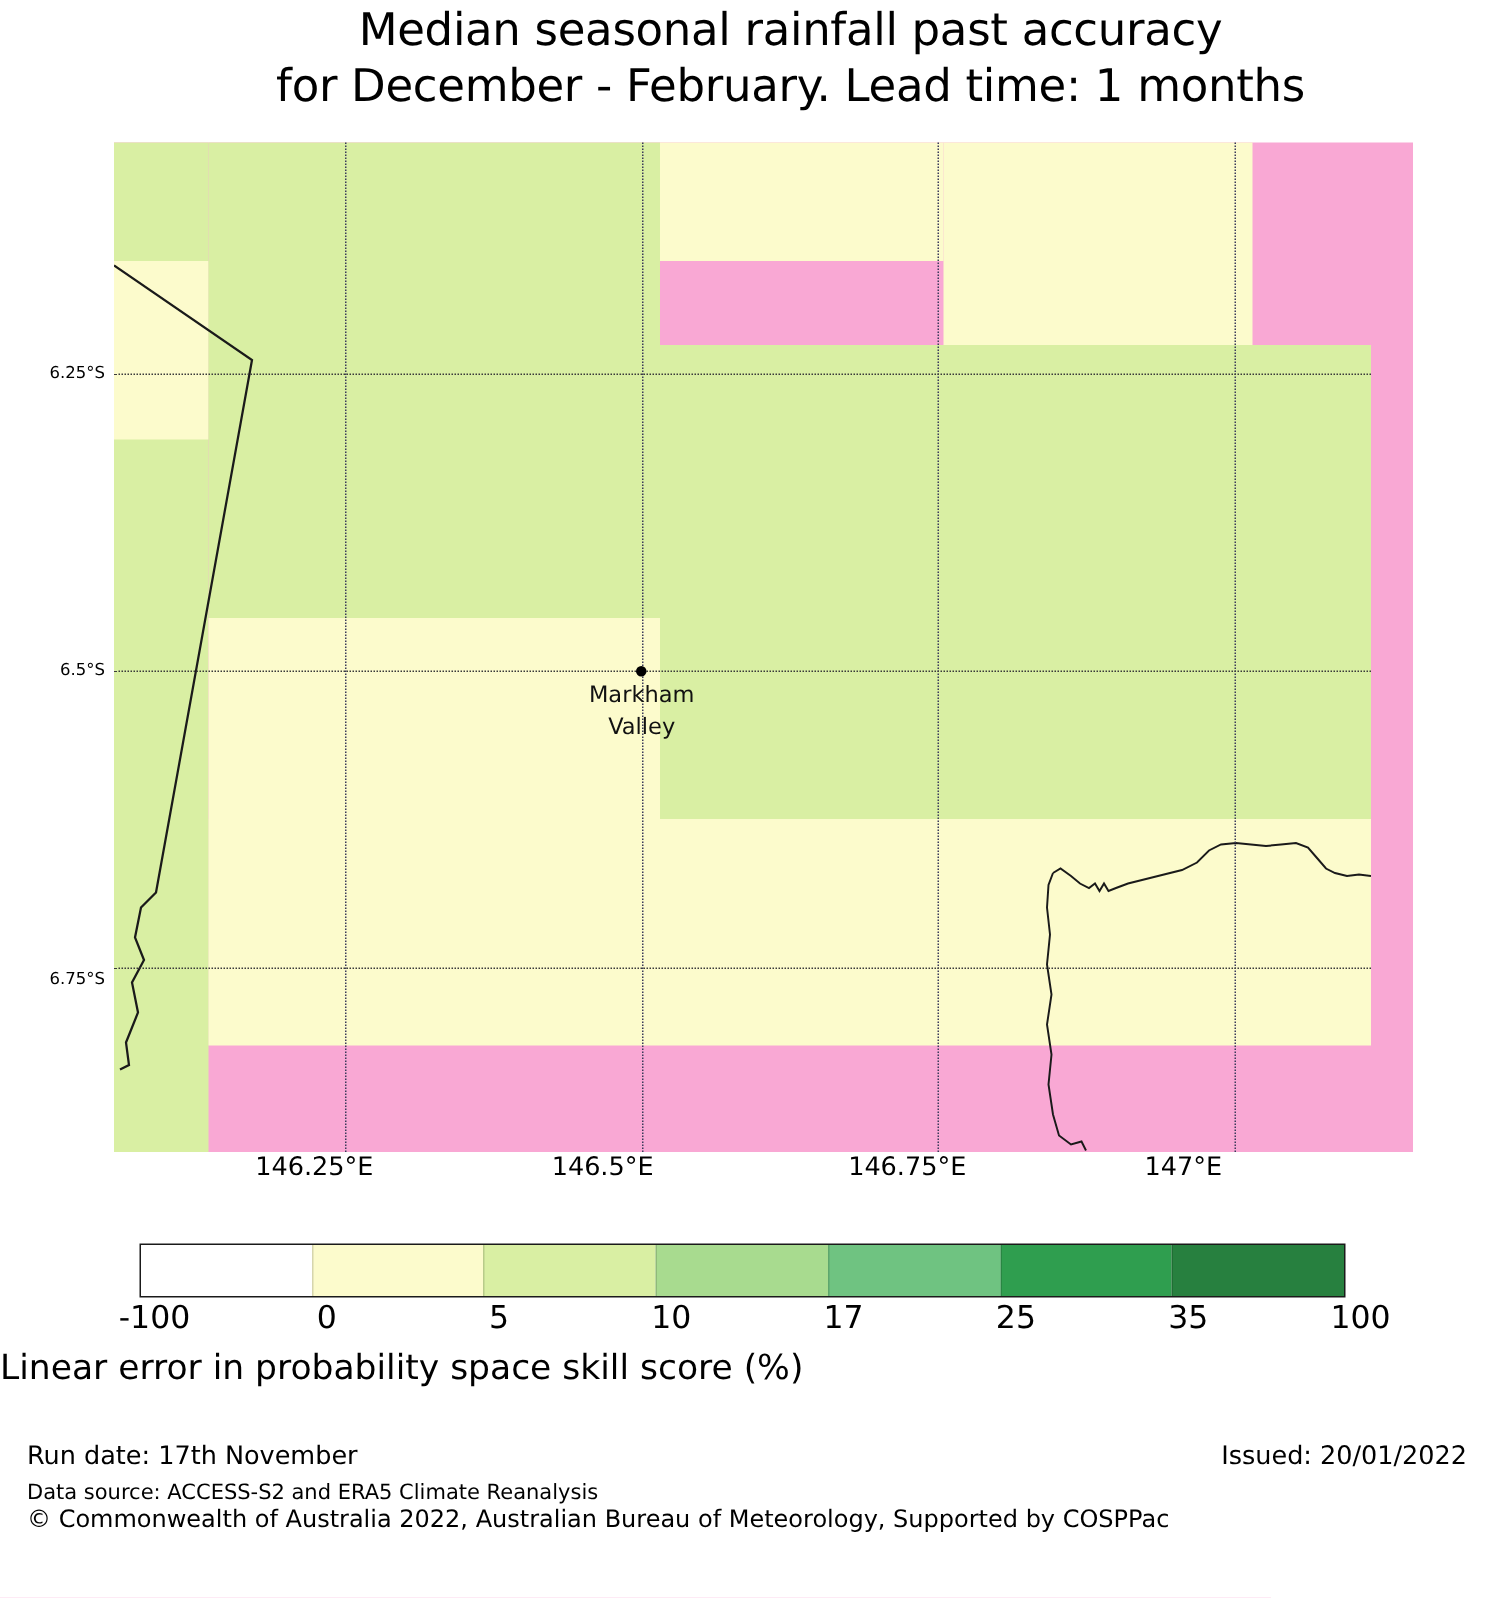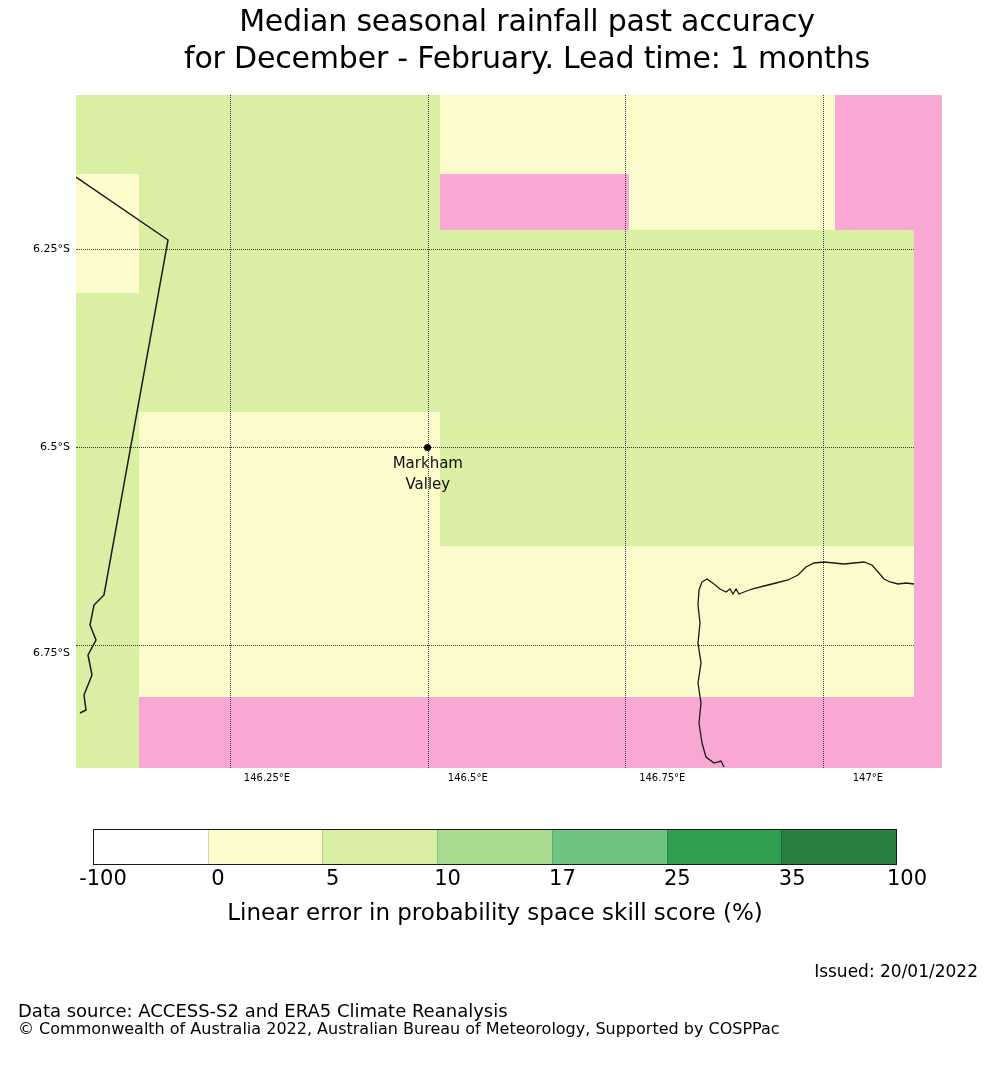--- a/index.html
+++ b/index.html
@@ -19,49 +19,49 @@
     padding-left:28px;
   }
   .cell{position:absolute;}
   #grid-lines{position:absolute;left:0;top:0;width:838px;height:673px;pointer-events:none;}
   #coast-svg{position:absolute;left:0;top:0;width:838px;height:673px;}
   .ytick{
     position:absolute;right:0;width:60px;text-align:right;
     font-size:11px;line-height:12px;color:#000;
   }
   .xtick{
-    position:absolute;top:0;width:120px;text-align:right;
-    font-size:10px;line-height:12px;color:#000;
+    position:absolute;top:0;width:120px;text-align:left;
+    font-size:17px;line-height:12px;color:#000;
   }
   #ylabels{position:absolute;left:8px;top:95px;width:62px;height:673px;}
   #xlabels{position:absolute;left:76px;top:772px;width:838px;height:16px;}
   #marker-dot{
     position:absolute;width:7px;height:7px;border-radius:50%;
     background:#000;
   }
   #marker-label{
     position:absolute;font-size:15px;line-height:21px;
     text-align:center;width:180px;white-space:pre-line;color:#111;
   }
   #cbar-wrap{position:absolute;left:93px;top:829px;width:804px;height:36px;}
   #cbar{position:absolute;left:0;top:0;width:804px;height:36px;display:flex;
         border:1.6px solid #1a1a1a;box-sizing:border-box;}
   #cbar .seg{flex:1 1 0;height:100%;}
   #cbar-ticks{position:absolute;left:103px;top:866px;width:804px;height:26px;}
   .cbtick{position:absolute;top:0;font-size:21px;line-height:24px;text-align:center;width:110px;}
   #cbar-title{
-    position:absolute;left:0;top:898px;width:990px;text-align:center;
+    position:absolute;left:0;top:898px;width:990px;
     font-size:23px;line-height:28px;
   }
   #footer{position:absolute;left:18px;top:960px;width:960px;}
   #footer-row1{position:relative;height:24px;font-size:17px;line-height:22px;}
   #footer-row1 .f1{position:absolute;left:0;top:0;}
   #footer-row1 .f2{position:absolute;left:368px;top:0;}
   #footer-row1 .f3{position:absolute;right:0;top:0;}
-  #footer-row2{font-size:18px;line-height:18px;margin-top:18px;}
+  #footer-row2{font-size:14px;line-height:18px;margin-top:2px;}
   #footer-row3{font-size:16px;line-height:17px;}
 </style>
 </head>
 <body>
 
 <div id="title">Median seasonal rainfall past accuracy
 for December - February. Lead time: 1 months</div>
 
 <div id="map-panel">
   <div id="cells-layer">
@@ -133,17 +133,18 @@
     <div class="cbtick" style="left: 289.571px;">10</div>
     <div class="cbtick" style="left: 404.429px;">17</div>
     <div class="cbtick" style="left: 519.286px;">25</div>
     <div class="cbtick" style="left: 634.143px;">35</div>
     <div class="cbtick" style="left: 749px;">100</div>
   </div>
 <div id="cbar-title">Linear error in probability space skill score (%)</div>
 
 <div id="footer">
   <div id="footer-row1">
+    <span class="f1">Run date: 17th November</span>
     <span class="f3">Issued: 20/01/2022</span>
   </div>
   <div id="footer-row2">Data source: ACCESS-S2 and ERA5 Climate Reanalysis</div>
   <div id="footer-row3">© Commonwealth of Australia 2022, Australian Bureau of Meteorology, Supported by COSPPac</div>
 </div>
 
 </body></html>

